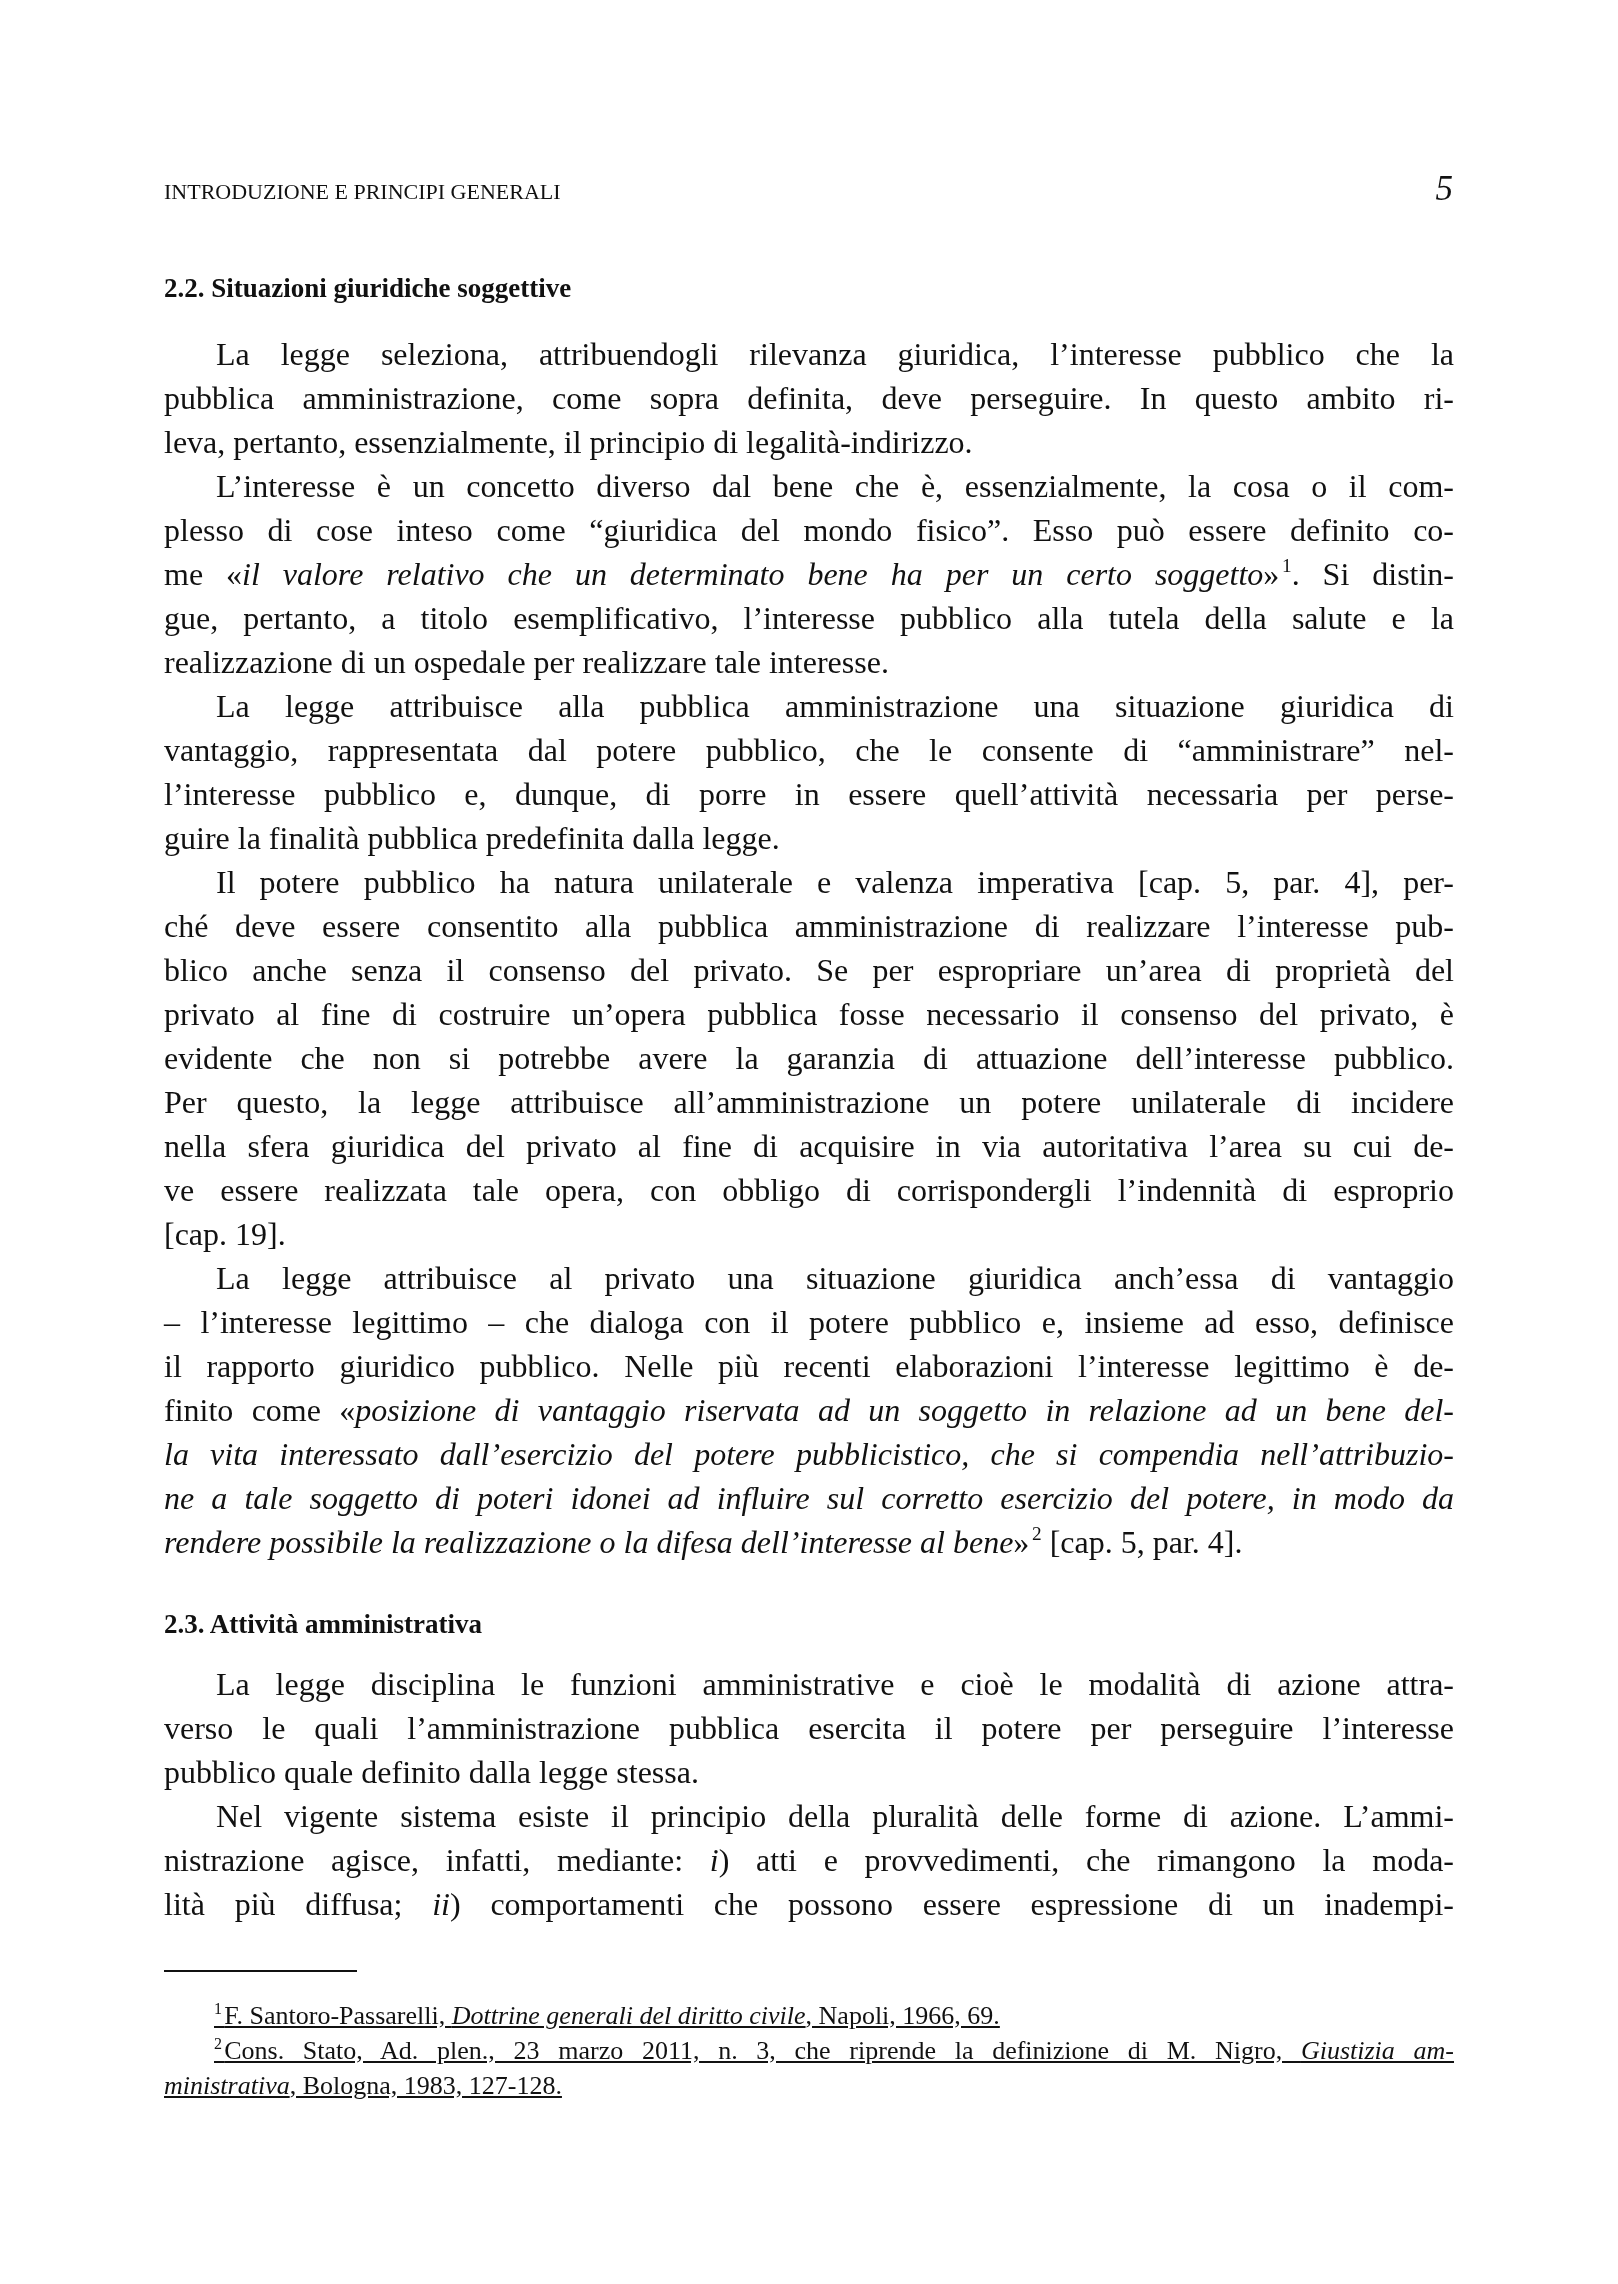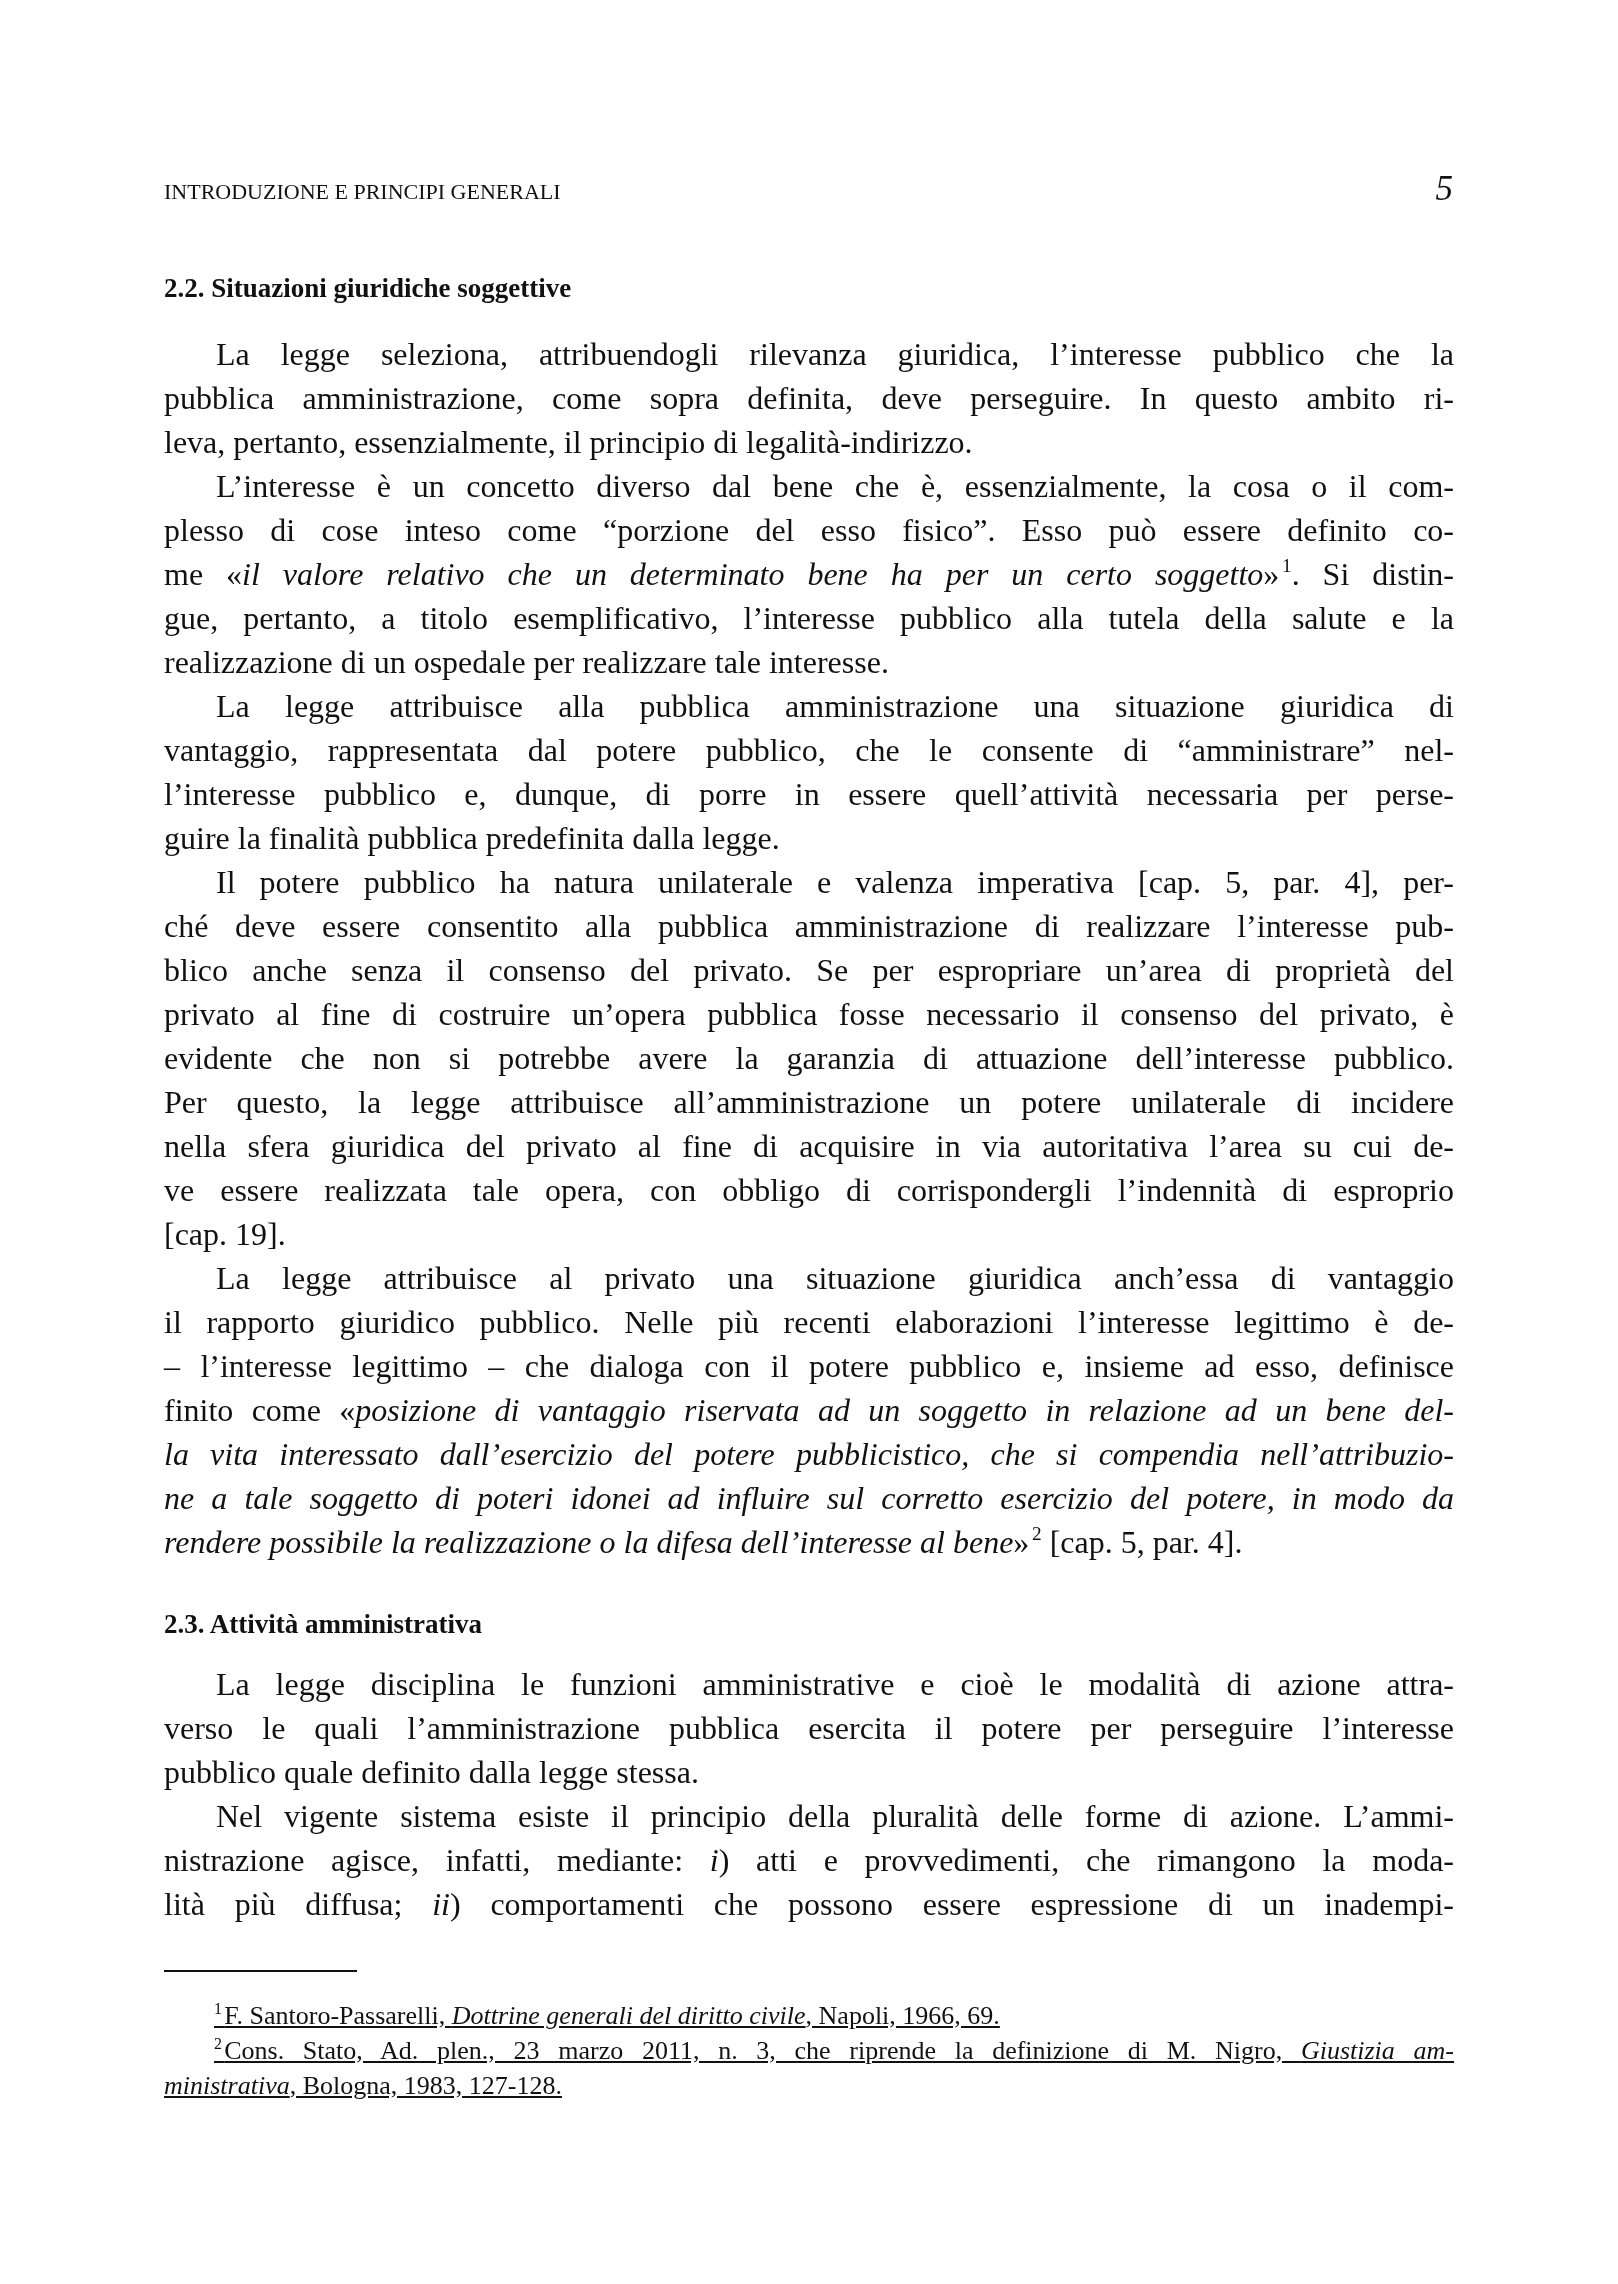--- a/index.html
+++ b/index.html
@@ -47,40 +47,40 @@
   <div class="running-head">INTRODUZIONE E PRINCIPI GENERALI</div>
   <div class="page-number">5</div>
 
   <div class="heading" style="top:268px;">2.2. Situazioni giuridiche soggettive</div>
 
   <div class="block" style="top:332px;">
     <span class="line indent">La legge seleziona, attribuendogli rilevanza giuridica, l’interesse pubblico che la</span>
     <span class="line">pubblica amministrazione, come sopra definita, deve perseguire. In questo ambito ri-</span>
     <span class="line last">leva, pertanto, essenzialmente, il principio di legalità-indirizzo.</span>
     <span class="line indent">L’interesse è un concetto diverso dal bene che è, essenzialmente, la cosa o il com-</span>
-    <span class="line">plesso di cose inteso come “porzione del esso fisico”. Esso può essere definito co-</span>
+    <span class="line">plesso di cose inteso come “giuridica del mondo fisico”. Esso può essere definito co-</span>
     <span class="line"><span>me «</span><span class="it">il valore relativo che un determinato bene ha per un certo soggetto</span><span>»</span> <sup>1</sup><span>. Si distin-</span></span>
     <span class="line">gue, pertanto, a titolo esemplificativo, l’interesse pubblico alla tutela della salute e la</span>
     <span class="line last">realizzazione di un ospedale per realizzare tale interesse.</span>
     <span class="line indent">La legge attribuisce alla pubblica amministrazione una situazione giuridica di</span>
     <span class="line">vantaggio, rappresentata dal potere pubblico, che le consente di “amministrare” nel-</span>
     <span class="line">l’interesse pubblico e, dunque, di porre in essere quell’attività necessaria per perse-</span>
     <span class="line last">guire la finalità pubblica predefinita dalla legge.</span>
     <span class="line indent">Il potere pubblico ha natura unilaterale e valenza imperativa [cap. 5, par. 4], per-</span>
     <span class="line">ché deve essere consentito alla pubblica amministrazione di realizzare l’interesse pub-</span>
     <span class="line">blico anche senza il consenso del privato. Se per espropriare un’area di proprietà del</span>
     <span class="line">privato al fine di costruire un’opera pubblica fosse necessario il consenso del privato, è</span>
     <span class="line">evidente che non si potrebbe avere la garanzia di attuazione dell’interesse pubblico.</span>
     <span class="line">Per questo, la legge attribuisce all’amministrazione un potere unilaterale di incidere</span>
     <span class="line">nella sfera giuridica del privato al fine di acquisire in via autoritativa l’area su cui de-</span>
     <span class="line">ve essere realizzata tale opera, con obbligo di corrispondergli l’indennità di esproprio</span>
     <span class="line last">[cap. 19].</span>
     <span class="line indent">La legge attribuisce al privato una situazione giuridica anch’essa di vantaggio</span>
+    <span class="line">– l’interesse legittimo – che dialoga con il potere pubblico e, insieme ad esso, definisce</span>
     <span class="line">il rapporto giuridico pubblico. Nelle più recenti elaborazioni l’interesse legittimo è de-</span>
-    <span class="line">– l’interesse legittimo – che dialoga con il potere pubblico e, insieme ad esso, definisce</span>
     <span class="line"><span>finito come «</span><span class="it">posizione di vantaggio riservata ad un soggetto in relazione ad un bene del-</span></span>
     <span class="line it">la vita interessato dall’esercizio del potere pubblicistico, che si compendia nell’attribuzio-</span>
     <span class="line it">ne a tale soggetto di poteri idonei ad influire sul corretto esercizio del potere, in modo da</span>
     <span class="line last"><span class="it">rendere possibile la realizzazione o la difesa dell’interesse al bene</span><span>»</span> <sup>2</sup><span> [cap. 5, par. 4].</span></span>
   </div>
 
   <div class="heading" style="top:1604px;">2.3. Attività amministrativa</div>
 
   <div class="block" style="top:1662px;">
     <span class="line indent">La legge disciplina le funzioni amministrative e cioè le modalità di azione attra-</span>

